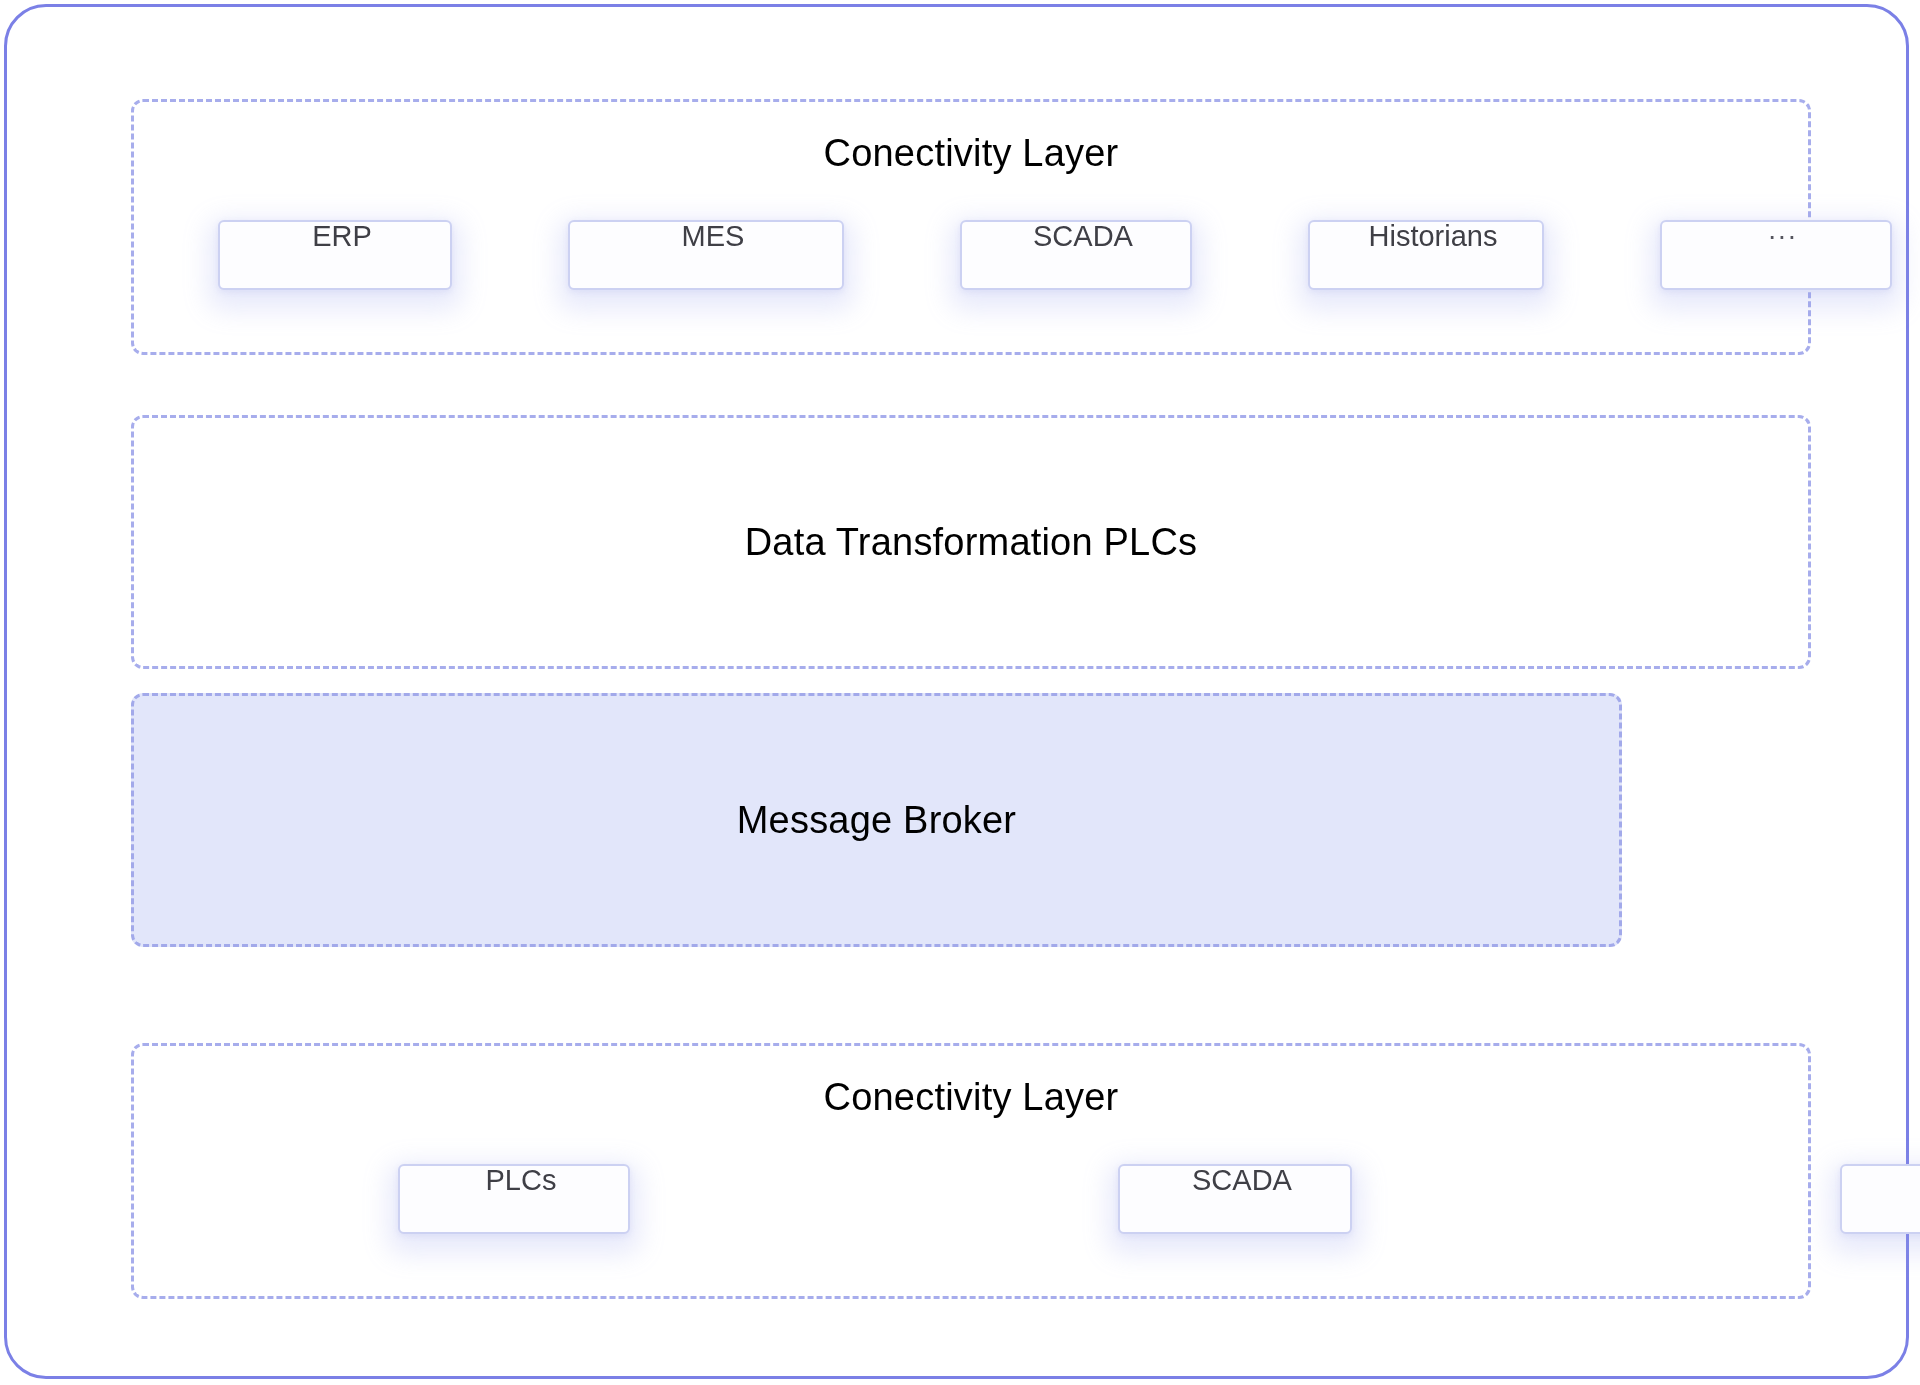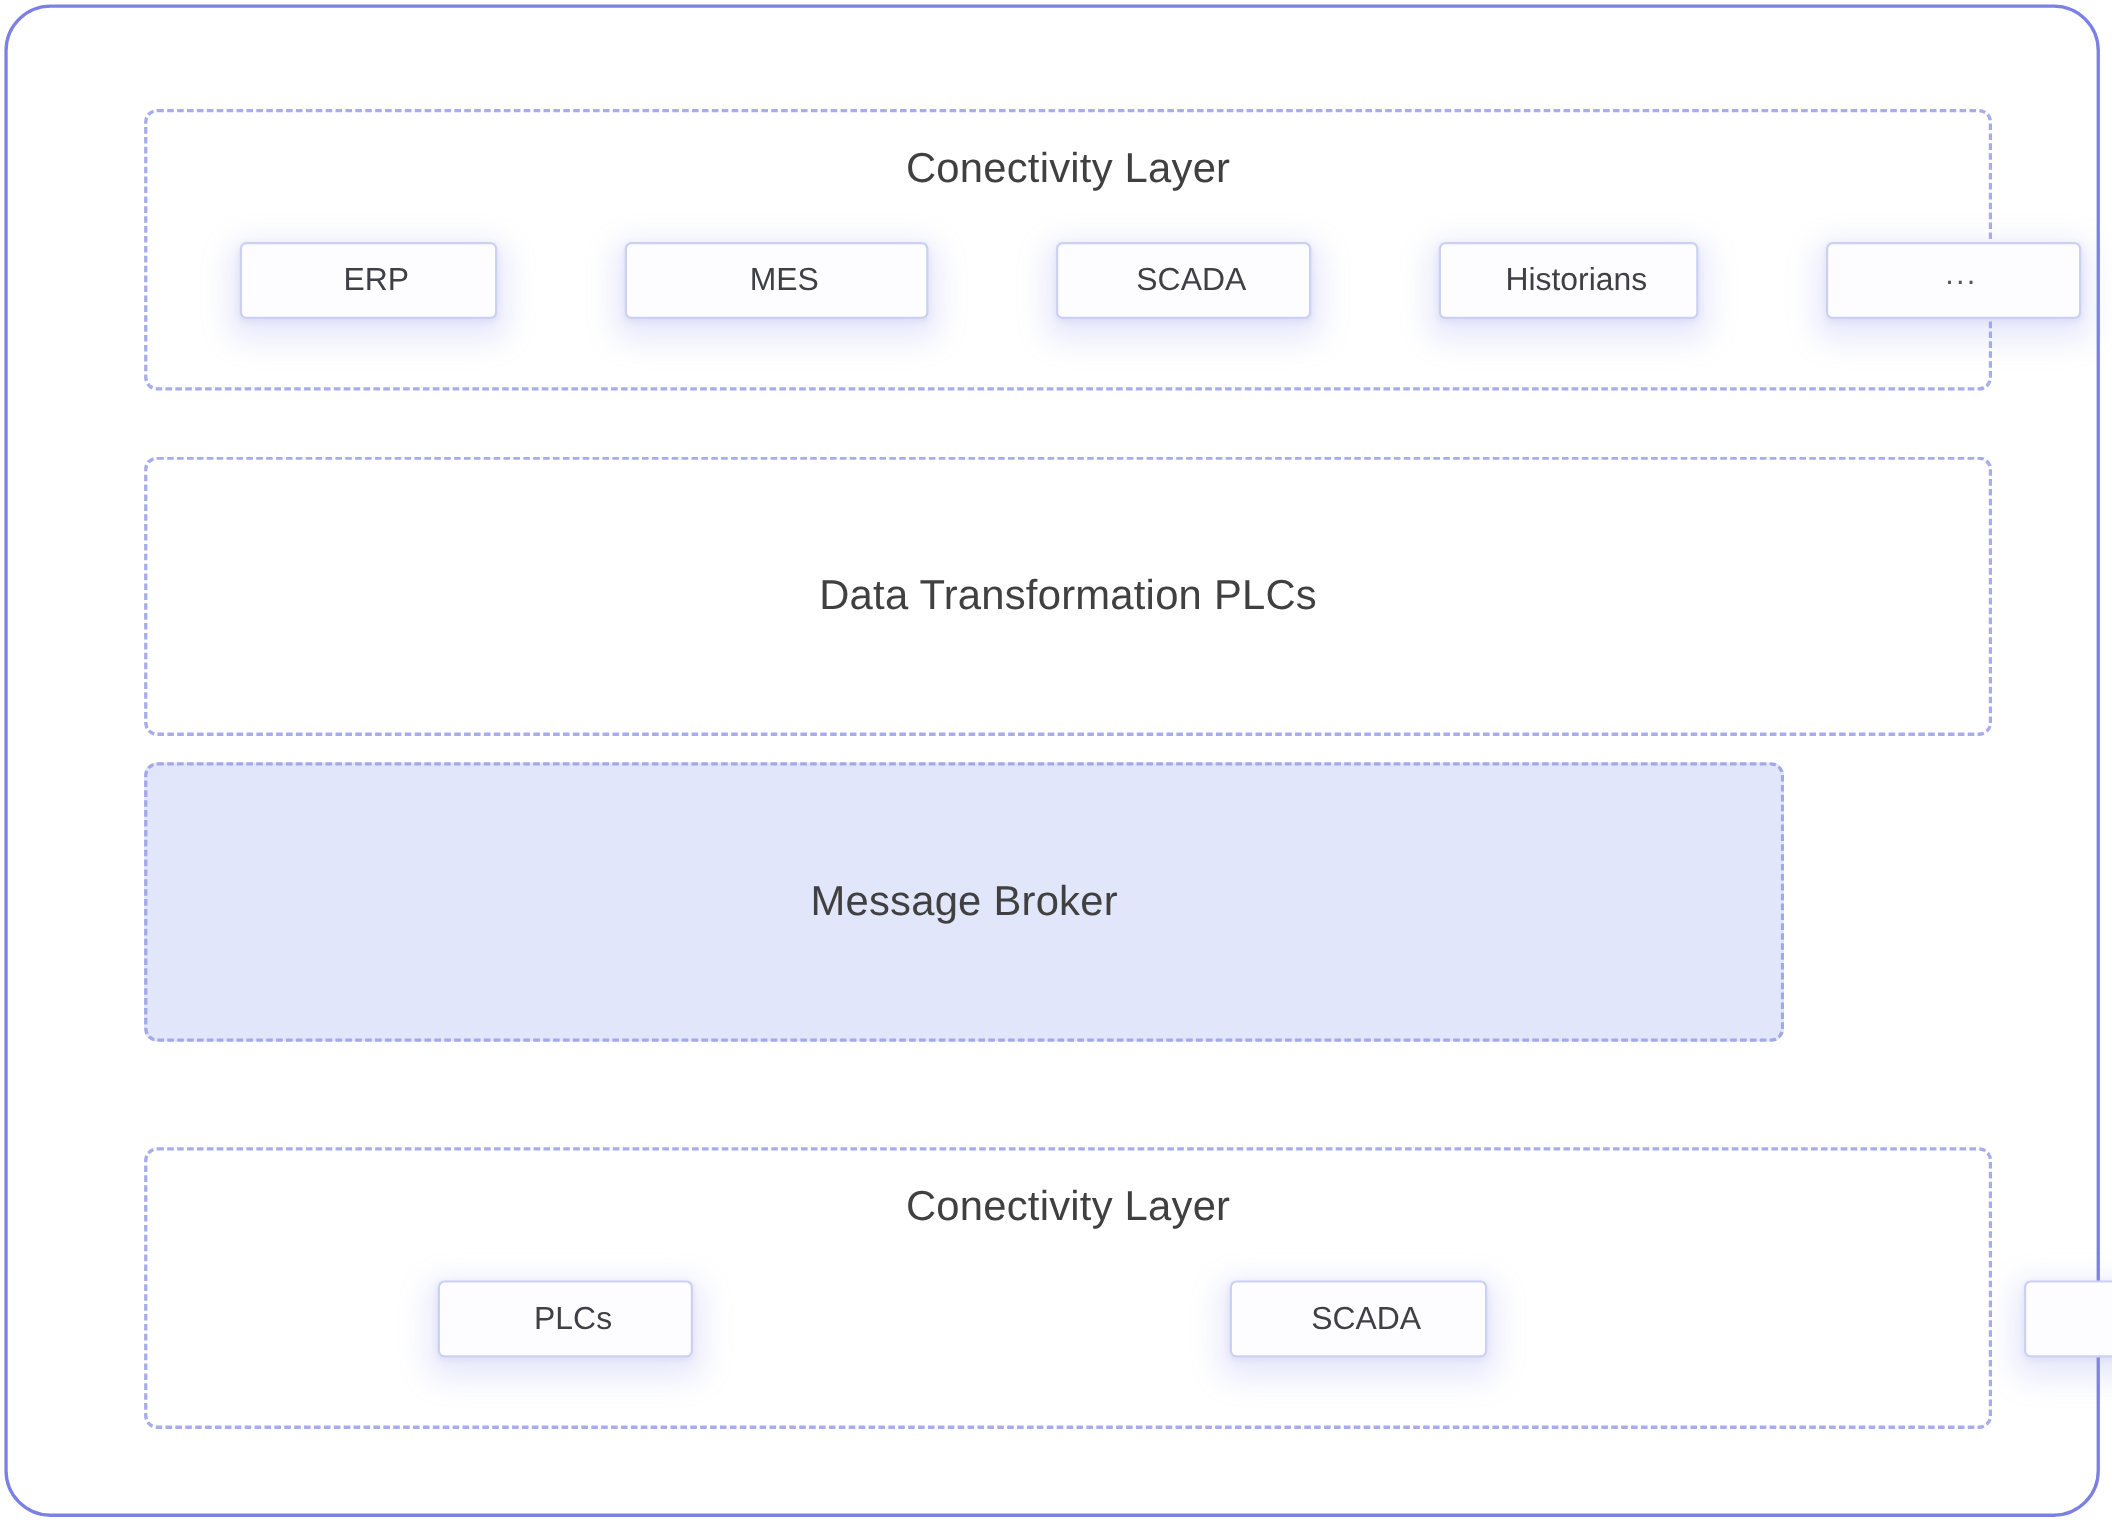--- a/index.html
+++ b/index.html
@@ -45,21 +45,21 @@
   .layer.filled {
     background: #e2e6fa;
     border-color: #a2a9ea;
   }
 
   .layer-title {
     position: absolute;
     left: 0;
     width: 100%;
     text-align: center;
-    color: #404040;
+    color: #000000;
     font-size: 38px;
     font-weight: 400;
     letter-spacing: 0.2px;
     line-height: 1;
     white-space: nowrap;
   }
 
   .layer-title.centered {
     top: 50%;
     transform: translateY(-50%);
@@ -74,21 +74,20 @@
     align-items: center;
   }
 
   .chip {
     box-sizing: border-box;
     height: 70px;
     border: 2px solid #ccd1f2;
     border-radius: 6px;
     background: #fdfdff;
     display: flex;
-    align-items: center;
     justify-content: center;
     color: #3f3f46;
     font-size: 29px;
     font-weight: 400;
     box-shadow:
       0 10px 26px 10px rgba(150, 160, 235, 0.22),
       0 2px 6px rgba(140, 150, 225, 0.16);
     padding-left: 14px;
   }
 

